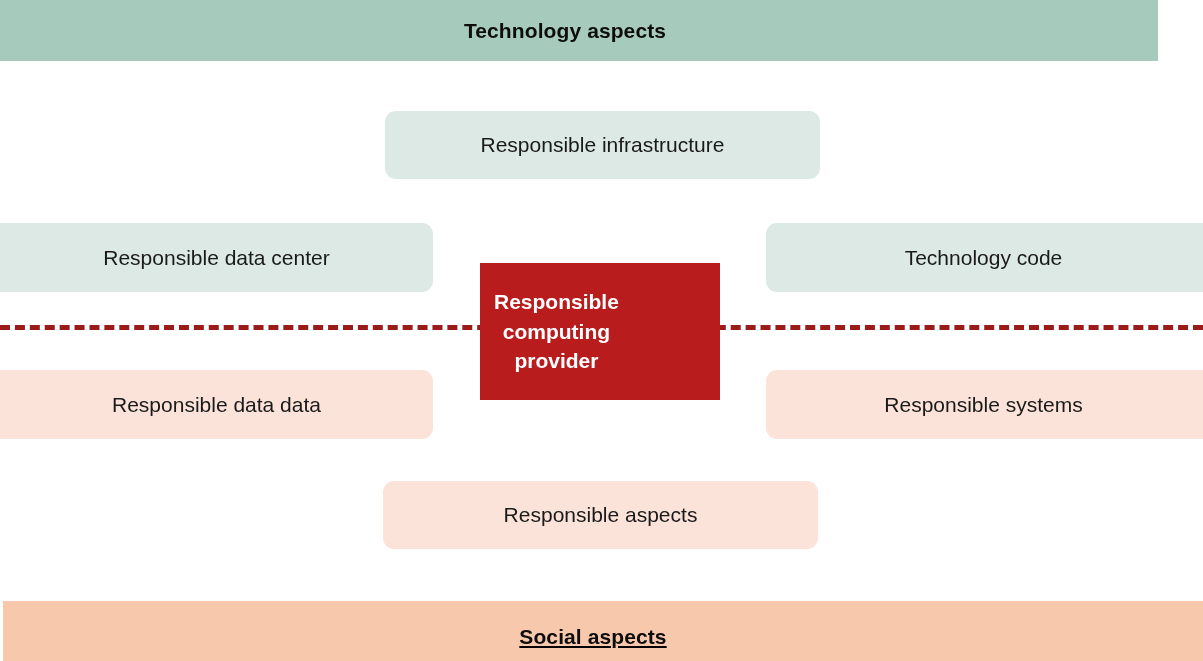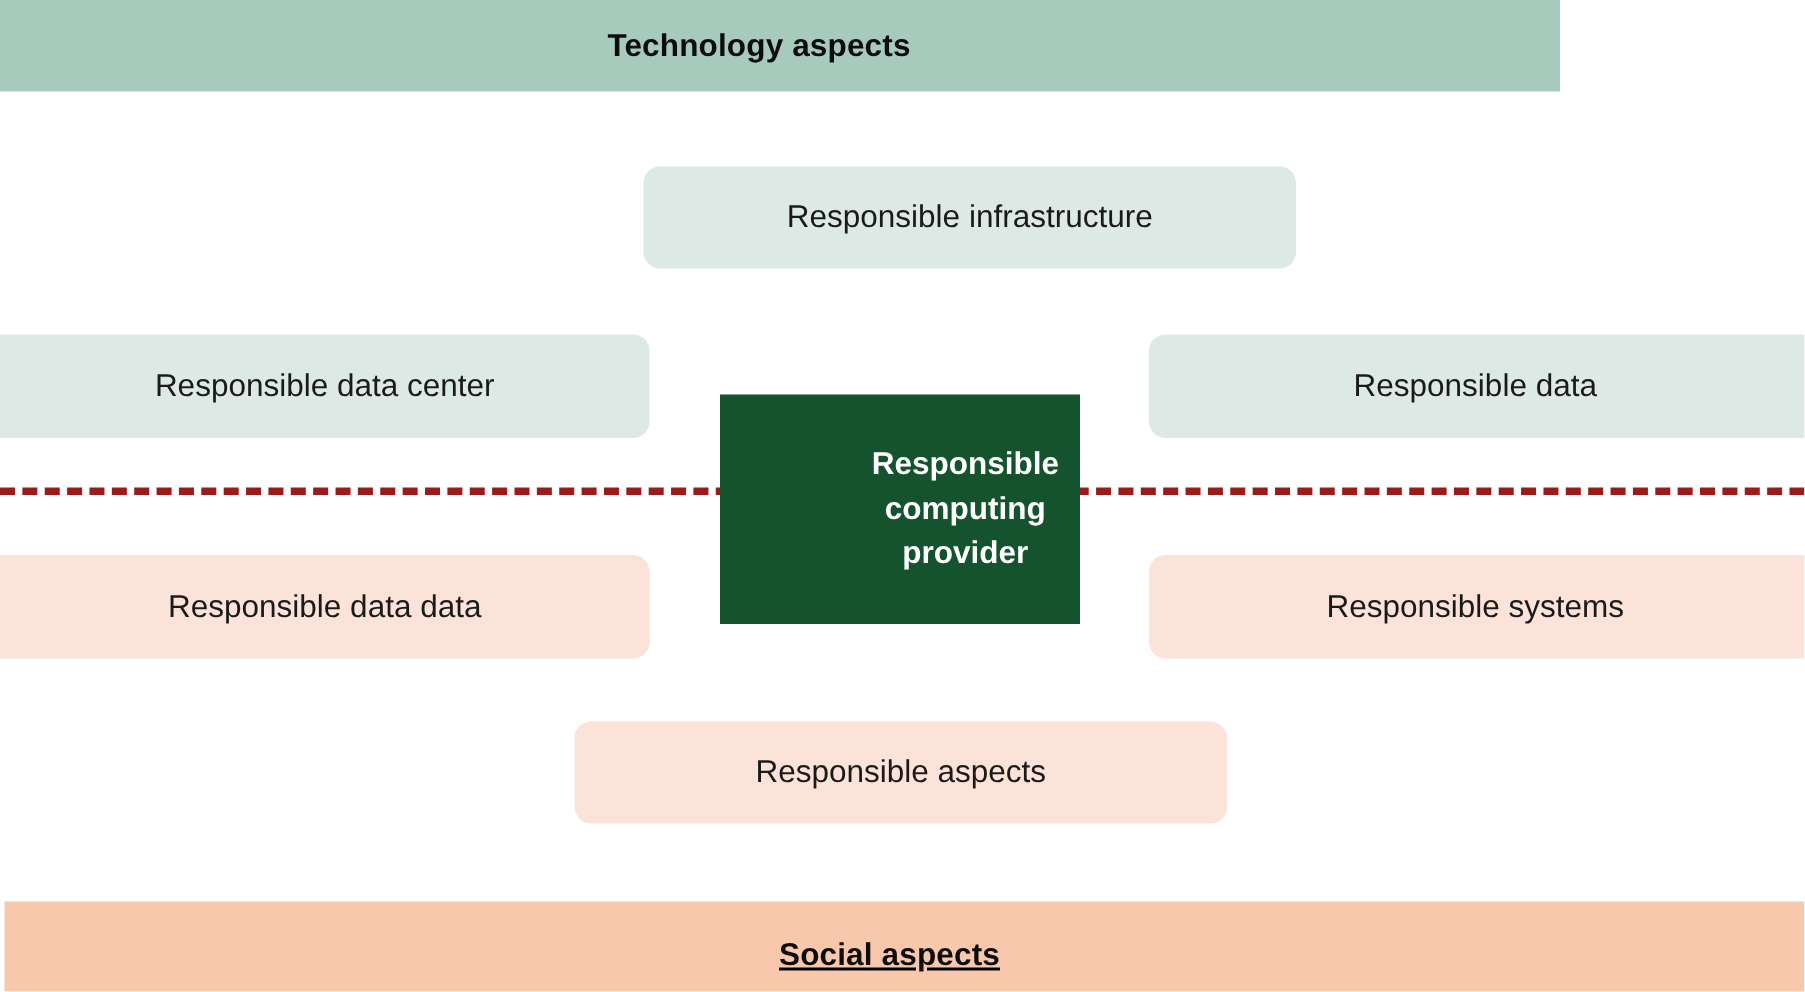--- a/index.html
+++ b/index.html
@@ -29,21 +29,21 @@
   .banner-label {
     font-size: 21px;
     font-weight: bold;
     color: #0d0d0d;
     letter-spacing: 0.1px;
     white-space: nowrap;
   }
   #banner-technology {
     left: 0px;
     top: 0px;
-    width: 1040px;
+    width: 1158px;
     height: 61px;
     background: #a6cbbd;
   }
   #banner-technology .banner-label {
     transform: translateX(-14px);
   }
   #banner-social {
     left: 3px;
     top: 601px;
     width: 1200px;
@@ -79,21 +79,21 @@
   .aspect-label {
     font-size: 21px;
     color: #1a1a1a;
     font-weight: normal;
     white-space: nowrap;
   }
   .tech-box { background: #dde9e4; }
   .social-box { background: #fce3da; }
 
   #box-infrastructure {
-    left: 385px; top: 111px; width: 435px; height: 68px; margin-left: 44px;
+    left: 385px; top: 111px; width: 435px; height: 68px;
   }
   #box-data-center {
     left: -16px; top: 223px; width: 449px; height: 69px;
   }
   #box-data-center .aspect-label { transform: translateX(8px); }
   #box-code {
     left: 766px; top: 223px; width: 453px; height: 69px;
   }
   #box-code .aspect-label { transform: translateX(-9px); }
   #box-data-usage {
@@ -107,25 +107,25 @@
   #box-systems {
     left: 383px; top: 481px; width: 435px; height: 68px;
   }
 
   
   #node-center {
     position: absolute;
     left: 480px;
     top: 263px;
     width: 240px;
-    height: 153px;
-    background: #14532d;
+    height: 137px;
+    background: #b91c1c;
     display: flex;
     align-items: center;
-    justify-content: flex-end;
+    justify-content: flex-start;
     z-index: 3;
   }
   #node-center .center-label {
     font-size: 21px;
     font-weight: bold;
     color: #ffffff;
     text-align: center;
     line-height: 1.42;
     white-space: pre-line;
     padding: 0 14px;
@@ -144,21 +144,21 @@
 
   <div class="aspect-box tech-box" id="box-infrastructure">
     <span class="aspect-label">Responsible infrastructure</span>
   </div>
 
   <div class="aspect-box tech-box" id="box-data-center">
     <span class="aspect-label">Responsible data center</span>
   </div>
 
   <div class="aspect-box tech-box" id="box-code">
-    <span class="aspect-label">Responsible data</span>
+    <span class="aspect-label">Technology code</span>
   </div>
 
   <div class="aspect-box social-box" id="box-data-usage">
     <span class="aspect-label">Responsible data data</span>
   </div>
 
   <div class="aspect-box social-box" id="box-impact">
     <span class="aspect-label">Responsible systems</span>
   </div>
 

